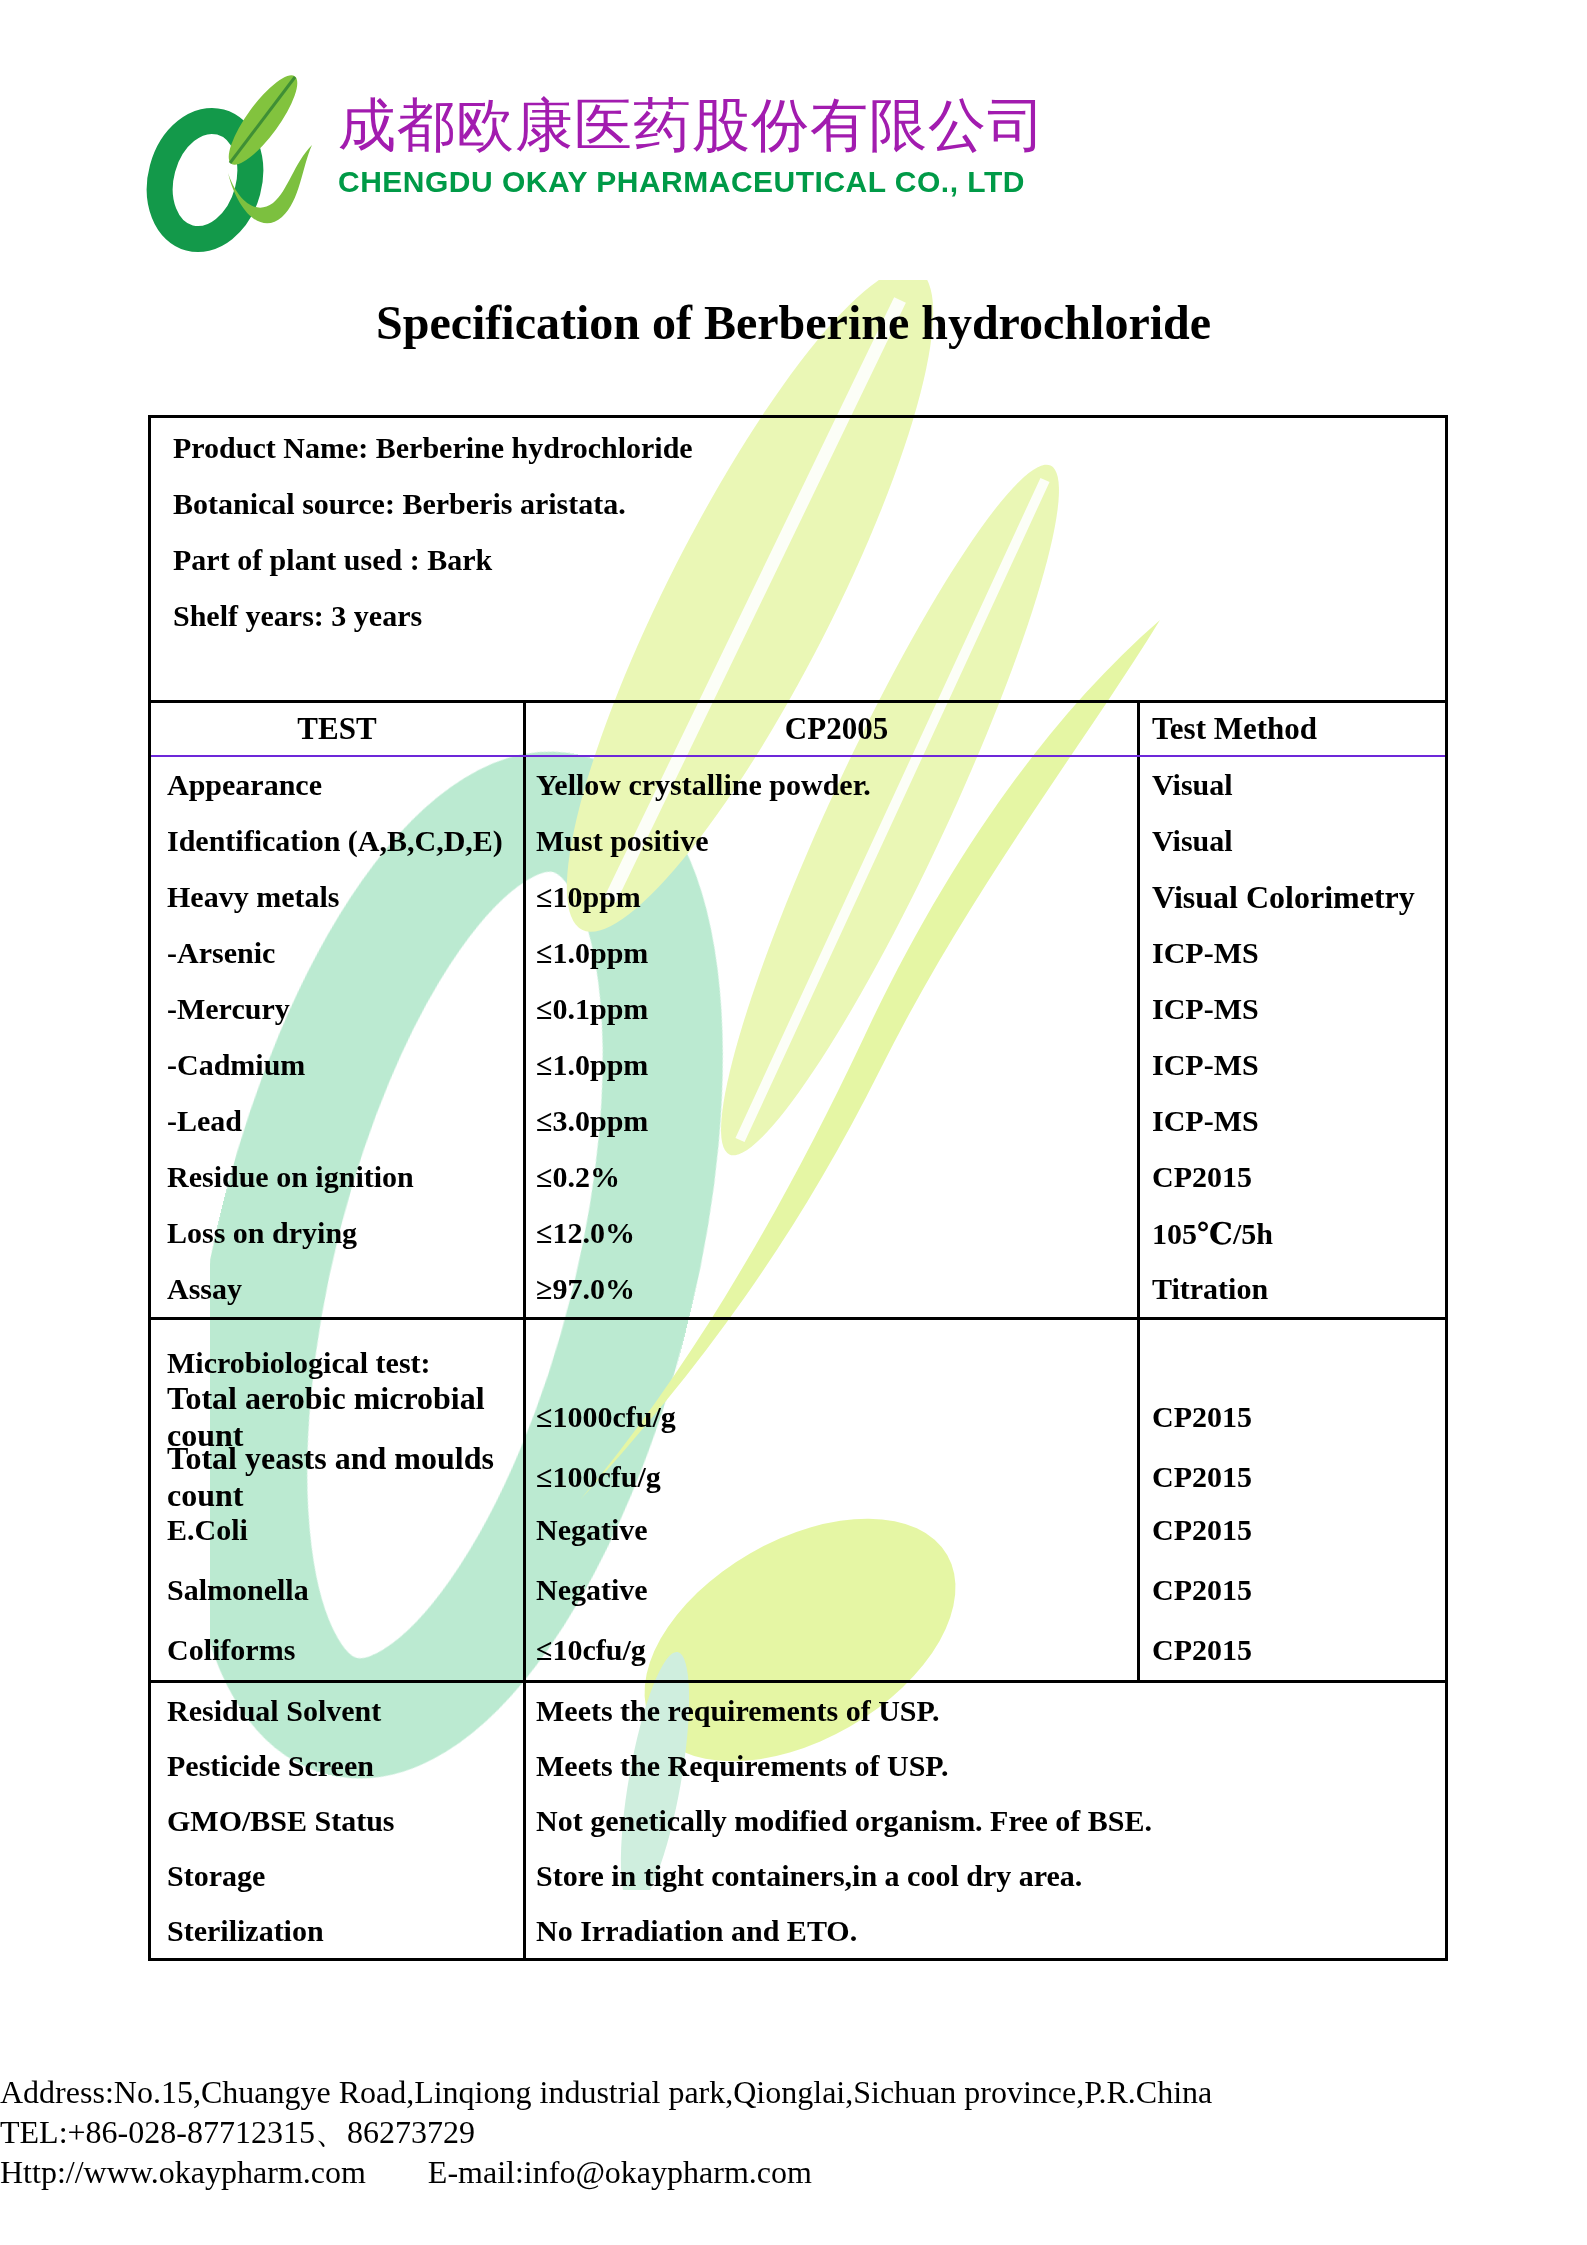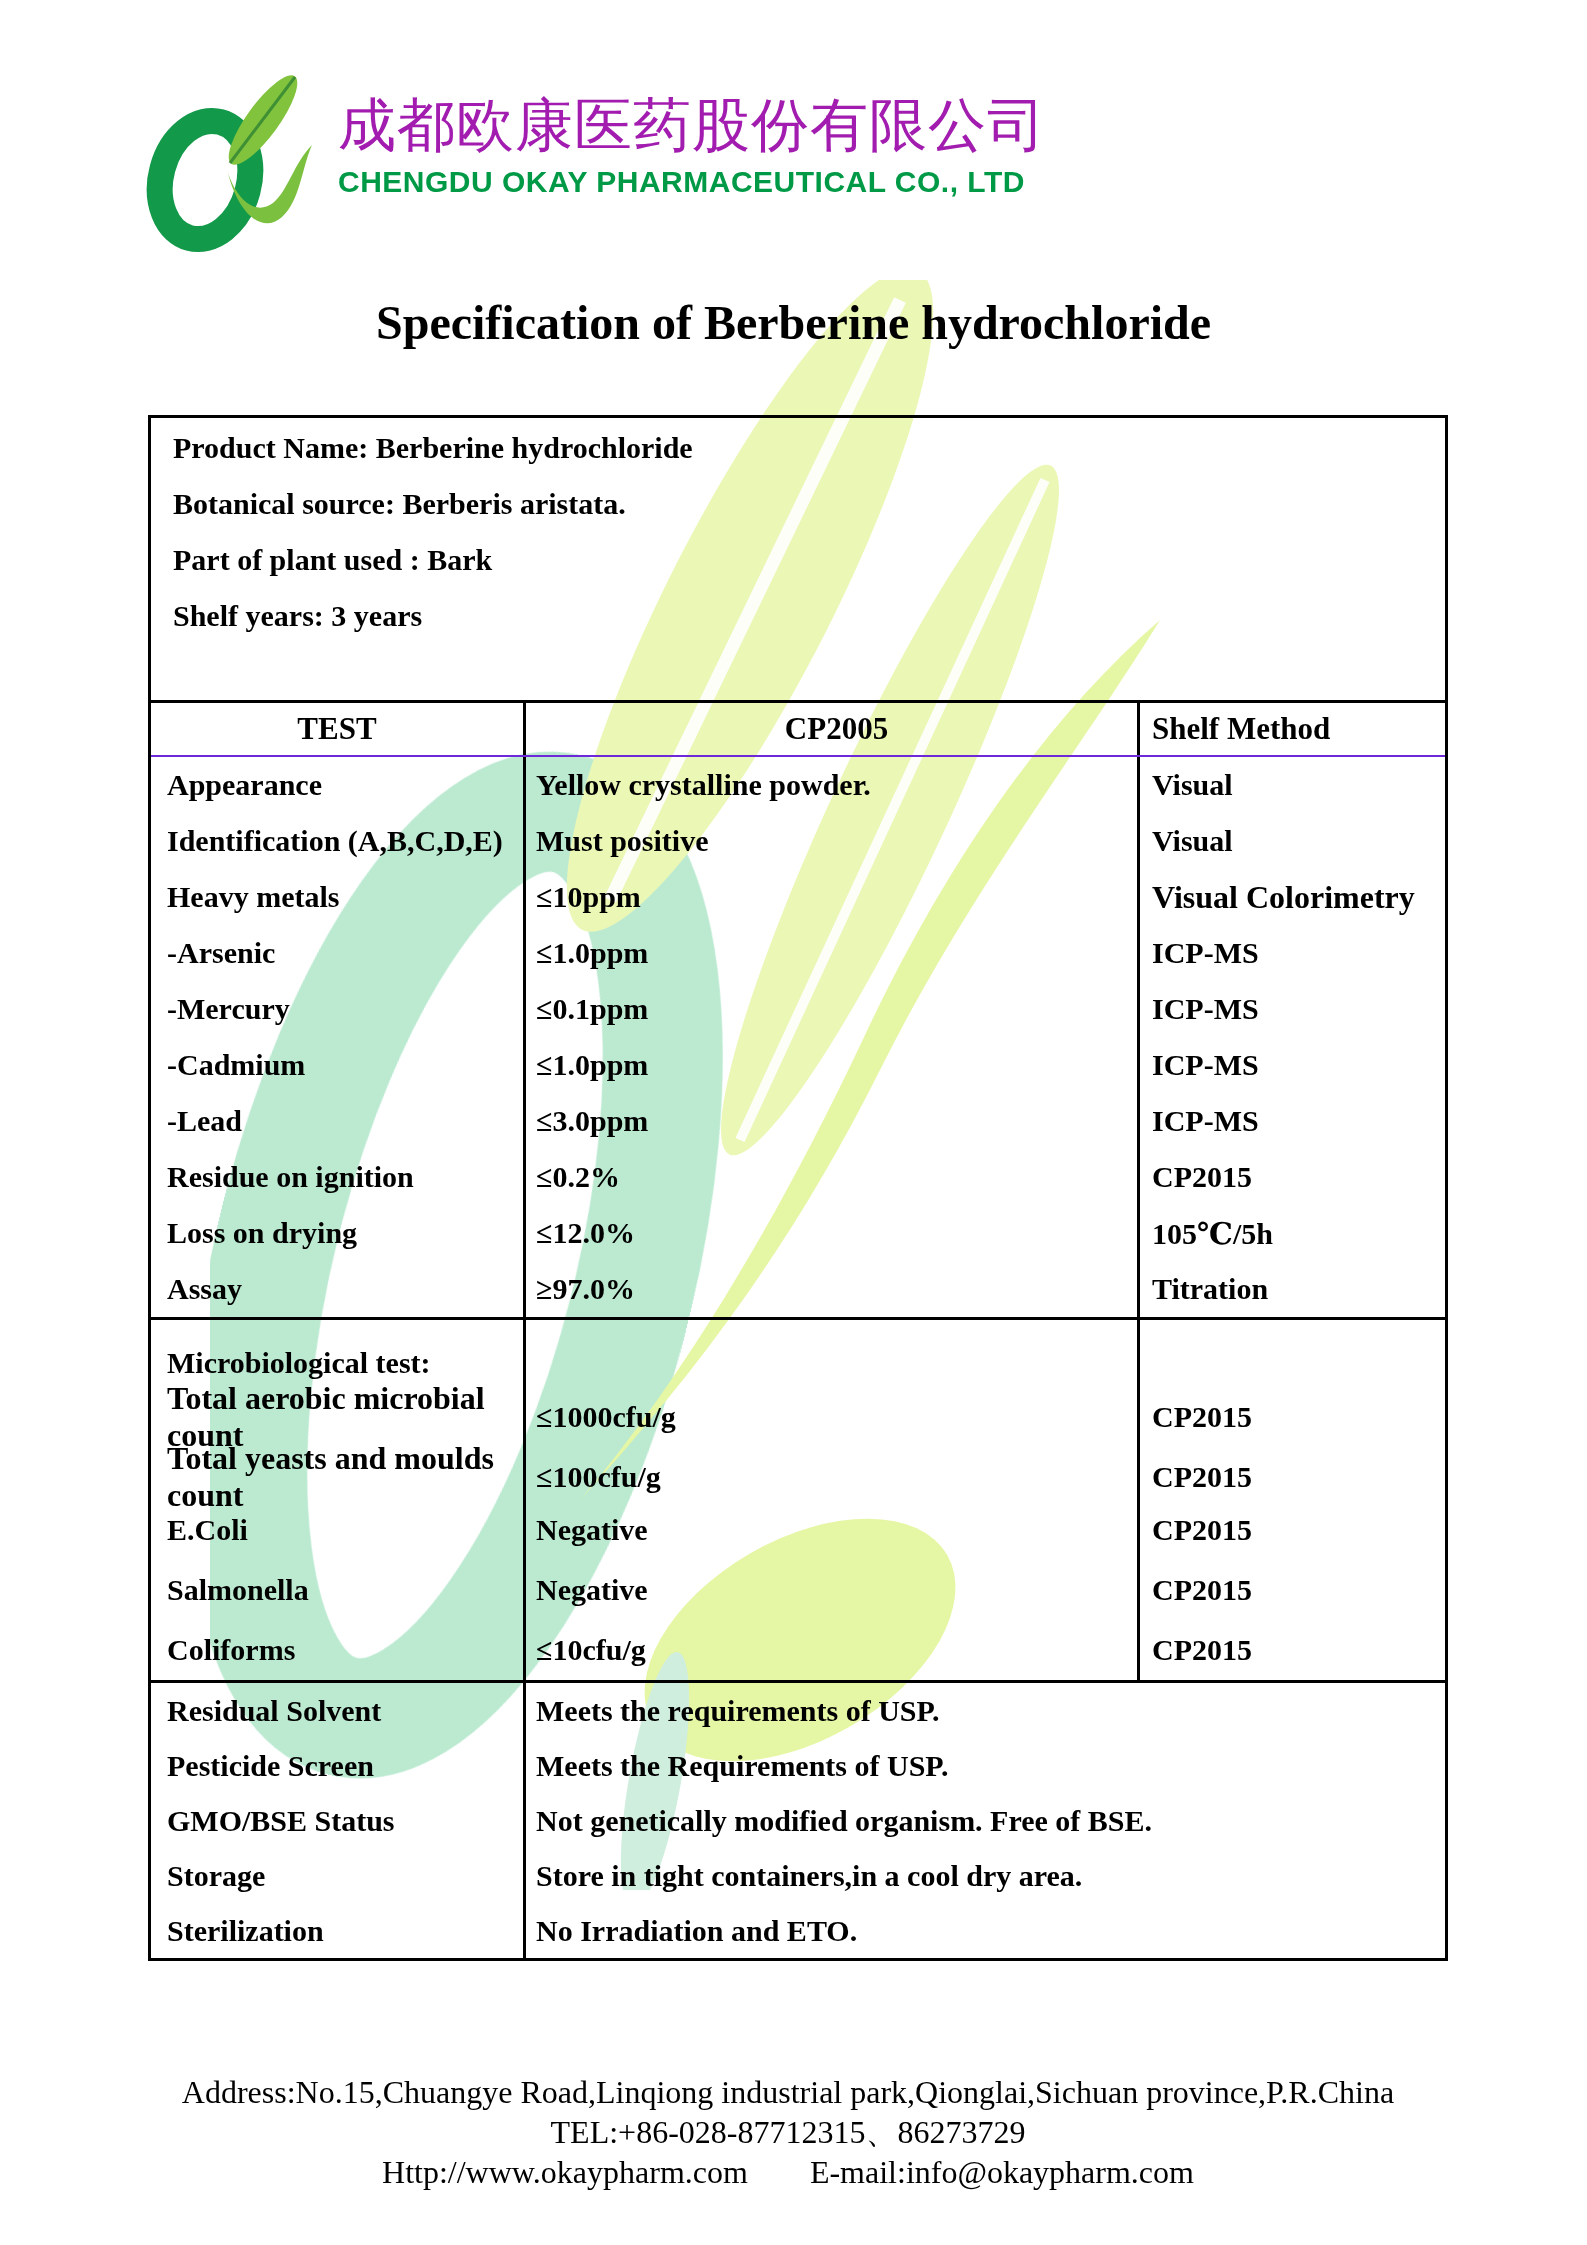--- a/index.html
+++ b/index.html
@@ -56,21 +56,21 @@
   .sec{border-bottom:3px solid #000;}
   .sec:last-child{border-bottom:none;}
   .s0 .trow{height:56px;}
   .s1 .title-row{height:40px;}
   .s1 .trow{height:60px;}
   .s1 .title-row .c-test{align-items:flex-end;padding-bottom:0px;text-align:right;}
   .s2 .trow{height:55px;}
   
   .footer{
     position:absolute;left:0;right:11px;top:2072px;
-    text-align:center;font-size:32px;line-height:40px;z-index:1;
+    text-align:left;font-size:32px;line-height:40px;z-index:1;
   }
   .footer-line{white-space:pre;}
   .fgap{display:inline-block;width:62px;}
 </style>
 </head>
 <body>
 
 <div class="page">
 
   <svg class="watermark" viewBox="0 0 1010 1610" aria-hidden="true">
@@ -102,21 +102,21 @@
   <div class="spec-table">
     <div class="product-info">
         <div class="p-line"><span>Product Name: </span><span>Berberine hydrochloride</span></div>
         <div class="p-line"><span>Botanical source: </span><span>Berberis aristata.</span></div>
         <div class="p-line"><span>Part of plant used : </span><span>Bark</span></div>
         <div class="p-line"><span>Shelf years: </span><span>3 years</span></div>
       </div>
     <div class="thead">
       <div class="cell h-test">TEST</div>
       <div class="cell h-spec c-spec">CP2005</div>
-      <div class="cell h-method c-method">Shelf Method</div>
+      <div class="cell h-method c-method">Test Method</div>
     </div>
     <div class="sec s0">
         <div class="trow">
           <div class="cell c-test">Appearance</div>
           <div class="cell c-spec">Yellow crystalline powder.</div>
           <div class="cell c-method">Visual</div>
         </div>
         <div class="trow">
           <div class="cell c-test">Identification (A,B,C,D,E)</div>
           <div class="cell c-spec">Must positive</div>

